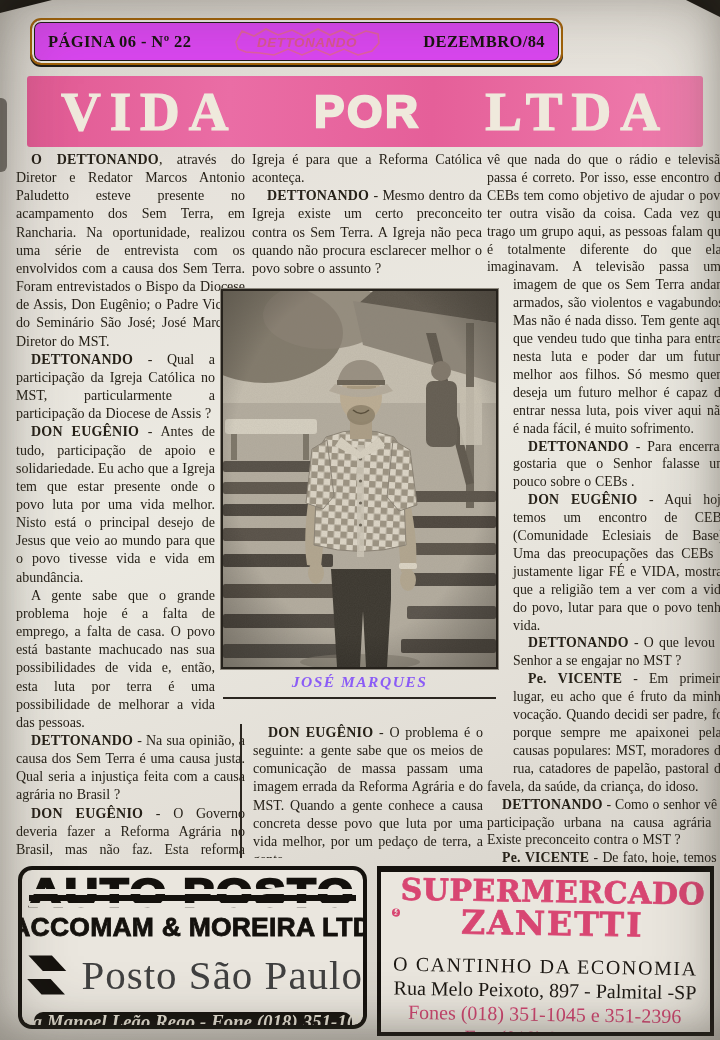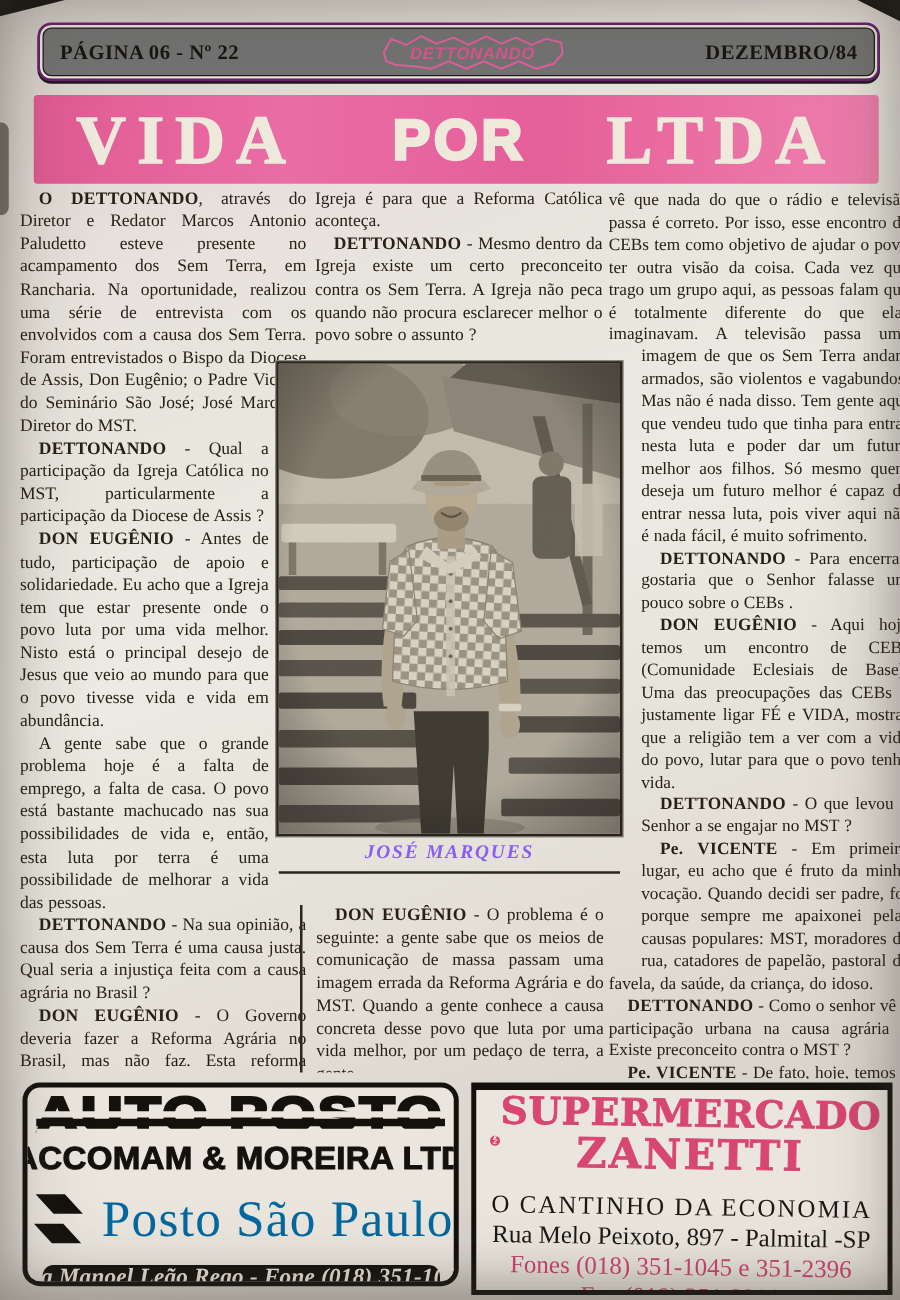--- a/index.html
+++ b/index.html
@@ -14,22 +14,22 @@
   
   .corner-tl{position:absolute;left:0;top:0;width:52px;height:13px;background:#14110d;
     clip-path:polygon(0 0,100% 0,0 100%);z-index:55;}
   .corner-tr{position:absolute;right:0;top:0;width:34px;height:17px;background:#14110d;
     clip-path:polygon(0 0,100% 0,100% 100%);z-index:55;}
   .edge-smudge{position:absolute;left:0;top:98px;width:7px;height:74px;background:#3f3b34;
     opacity:.65;border-radius:0 6px 6px 0;z-index:55;}
 
   
   .masthead{
-    position:absolute;left:30px;top:18px;width:674px;height:47px;
-    border:2px solid #701a75;border-radius:11px;background:#737373;
+    position:absolute;left:30px;top:18px;width:533px;height:47px;
+    border:2px solid #a16207;border-radius:11px;background:#d946ef;
     box-shadow:0 2px 0 #1d1a15, inset 0 0 0 2px #edeae2, inset 0 0 0 3px #1d1a15;
     display:flex;align-items:center;justify-content:space-between;
     padding:0 16px;box-sizing:border-box;z-index:5;
   }
   .masthead-left,.masthead-right{font-weight:bold;font-size:16.5px;letter-spacing:.4px;color:#17140f;}
   .logo-wrap{position:relative;display:flex;align-items:center;justify-content:center;}
 
   
   .title-banner{
     position:absolute;left:27px;top:76px;width:676px;height:71px;
@@ -75,21 +75,21 @@
     letter-spacing:2px;color:#14110d;-webkit-text-stroke:2.4px #14110d;transform:scaleX(1.18);
     white-space:nowrap;line-height:1;}
   .stripe{position:absolute;left:2%;width:96%;background:#eae6de;}
   .stripe.s1{top:16px;height:5px;}
   .stripe.s2{top:30px;height:4px;}
   .midline{position:absolute;left:2%;width:96%;top:22px;height:6px;background:#14110d;}
   .saccomam{font-family:"Liberation Sans",sans-serif;font-weight:bold;font-size:25.5px;
     letter-spacing:.2px;color:#14110d;transform:scaleX(1.04);white-space:nowrap;margin-top:1px;
     -webkit-text-stroke:.8px #14110d;}
   .posto-row{display:flex;align-items:center;justify-content:center;gap:10px;margin-top:2px;width:100%;}
-  .posto-name{font-size:41px;color:#0369a1;letter-spacing:1px;white-space:nowrap;line-height:1;}
+  .posto-name{font-size:41px;color:#404040;letter-spacing:1px;white-space:nowrap;line-height:1;}
   .ad-address-bar{margin-top:6px;background:#14110d;color:#ece7da;border-radius:9px;
     width:318px;height:29px;display:flex;align-items:center;justify-content:center;
     font-style:italic;font-weight:bold;font-size:18.5px;white-space:nowrap;letter-spacing:.2px;}
 
   #ad-right{left:377px;top:866px;width:337px;height:170px;border:4px solid #14110d;
     border-top-width:6px;display:flex;flex-direction:column;align-items:center;overflow:hidden;}
   .zan-inner{transform:rotate(.9deg);width:100%;display:flex;flex-direction:column;align-items:center;}
   .zan-top{display:flex;align-items:flex-start;width:100%;padding:4px 6px 0 10px;box-sizing:border-box;}
   .zan-names{flex:1;text-align:center;font-family:"DejaVu Serif",serif;font-weight:bold;color:#d84672;line-height:1.04;}
   .zan-line1{font-size:30px;letter-spacing:.5px;-webkit-text-stroke:.7px #d84672;}

